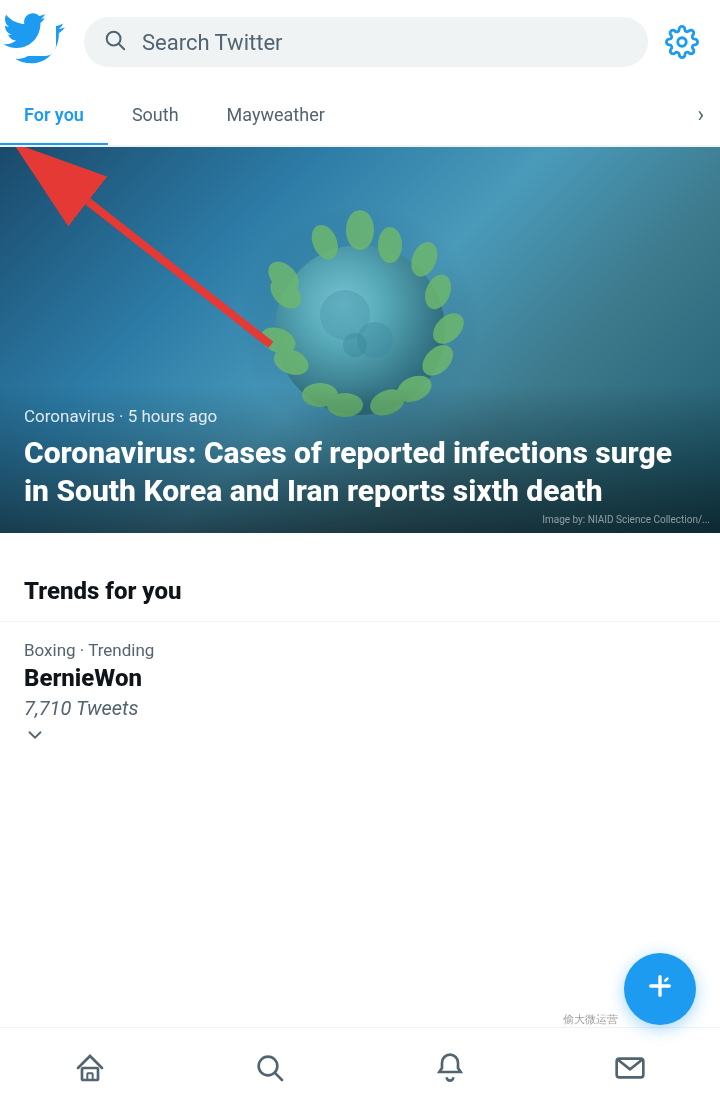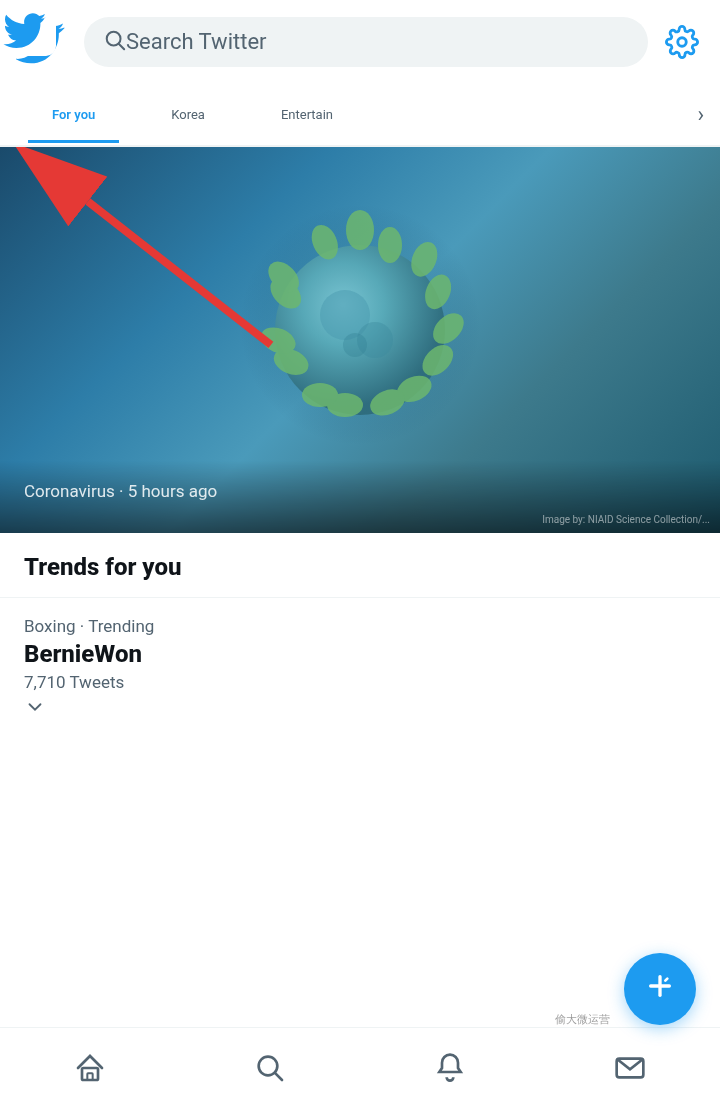--- a/index.html
+++ b/index.html
@@ -21,24 +21,25 @@
       gap: 12px;
     }
     .twitter-logo {
       width: 56px;
       height: 56px;
       flex-shrink: 0;
     }
     .search-bar {
       flex: 1;
       display: flex;
+      align-items: center;
       background: #EFF3F4;
       border-radius: 30px;
       padding: 12px 20px;
-      gap: 0;
+      gap: 16px;
     }
     .search-icon-svg {
       color: #536471;
       flex-shrink: 0;
     }
     .search-input-text {
       font-size: 22px;
       color: #536471;
     }
     .settings-icon {
@@ -53,26 +54,25 @@
     
     .tabs {
       display: flex;
       align-items: center;
       border-bottom: 2px solid #EFF3F4;
       background: #fff;
       overflow: hidden;
     }
     .tab {
       padding: 18px 24px;
-      font-size: 13px;
+      font-size: 18px;
       color: #536471;
       cursor: pointer;
       white-space: nowrap;
       flex-shrink: 0;
-      margin-left: 28px;
     }
     .tab.active {
       color: #1D9BF0;
       border-bottom: 3px solid #1D9BF0;
       margin-bottom: -2px;
       font-weight: 600;
     }
     .tab-chevron {
       margin-left: auto;
       padding: 18px 16px;
@@ -136,20 +136,21 @@
 
     
     .trends-section {
       background: #fff;
     }
     .trends-header {
       padding: 20px 24px 16px;
       font-size: 24px;
       font-weight: 800;
       color: #0F1419;
+      margin-top: 24px;
     }
     .trend-item {
       padding: 18px 24px;
       border-top: 1px solid #EFF3F4;
       display: flex;
       align-items: flex-start;
       justify-content: space-between;
       cursor: pointer;
       flex-direction: column;
     }
@@ -161,22 +162,23 @@
       color: #536471;
       margin-bottom: 4px;
     }
     .trend-name {
       font-size: 24px;
       font-weight: 800;
       color: #0F1419;
       margin-bottom: 4px;
     }
     .trend-count {
-      font-size: 17px;
-      color: #536471;
+      font-size: 20px;
+      color: #536471;
+      font-style: italic;
     }
     .trend-chevron {
       color: #536471;
       font-size: 20px;
       padding-top: 4px;
     }
 
     
     .fab {
       position: fixed;
@@ -221,21 +223,21 @@
     }
     .nav-icon {
       font-size: 30px;
       color: #536471;
     }
 
     
     .watermark {
       position: fixed;
       bottom: 88px;
-      right: 110px;
+      right: 102px;
       font-size: 11px;
       color: rgba(0,0,0,0.4);
       z-index: 50;
     }
   </style>
 </head>
 <body>
 
 <div class="header">
   <div class="twitter-logo">
@@ -268,24 +270,24 @@
       <path d="M19.4 15a1.65 1.65 0 00.33 1.82l.06.06a2 2 0 010 2.83 2 2 0 01-2.83 0l-.06-.06a1.65 1.65 0 00-1.82-.33 1.65 1.65 0 00-1 1.51V21a2 2 0 01-4 0v-.09A1.65 1.65 0 009 19.4a1.65 1.65 0 00-1.82.33l-.06.06a2 2 0 01-2.83-2.83l.06-.06A1.65 1.65 0 004.68 15a1.65 1.65 0 00-1.51-1H3a2 2 0 010-4h.09A1.65 1.65 0 004.6 9a1.65 1.65 0 00-.33-1.82l-.06-.06a2 2 0 012.83-2.83l.06.06A1.65 1.65 0 009 4.68a1.65 1.65 0 001-1.51V3a2 2 0 014 0v.09a1.65 1.65 0 001 1.51 1.65 1.65 0 001.82-.33l.06-.06a2 2 0 012.83 2.83l-.06.06A1.65 1.65 0 0019.4 9a1.65 1.65 0 001.51 1H21a2 2 0 010 4h-.09a1.65 1.65 0 00-1.51 1z" stroke="#1D9BF0" stroke-width="2"></path>
     </svg>
   </div>
 </div>
 
 <div class="tabs">
   <div class="tab active">
     <span>For you</span>
   </div>
   <div class="tab">
-    <span>Korea</span>
+    <span>South</span>
   </div>
   <div class="tab">
-    <span>Entertain</span>
+    <span>Mayweather</span>
   </div>
   <div class="tab-chevron">›</div>
 </div>
 
 <div class="hero" style="position:relative;">
 
   <svg class="hero-virus" viewBox="0 0 300 300">
 
     <defs>
       <radialGradient id="virusGlow" cx="50%" cy="50%" r="50%">
@@ -336,20 +338,21 @@
 
     <line x1="270" y1="200" x2="85" y2="55" stroke="#e53935" stroke-width="8" marker-end="url(#arrowhead)"></line>
   </svg>
 
   <div class="hero-overlay">
     <div class="hero-meta">
       <span>Coronavirus</span>
       <span> · </span>
       <span>5 hours ago</span>
     </div>
+    <div class="hero-title">Coronavirus: Cases of reported infections surge in South Korea and Iran reports sixth death</div>
   </div>
   <div class="hero-credit">Image by: NIAID Science Collection/...</div>
 </div>
 
 <div class="trends-section">
   <div class="trends-header">Trends for you</div>
 
   <div class="trend-item">
     <div class="trend-content">
       <div class="trend-meta">Boxing · Trending</div>

